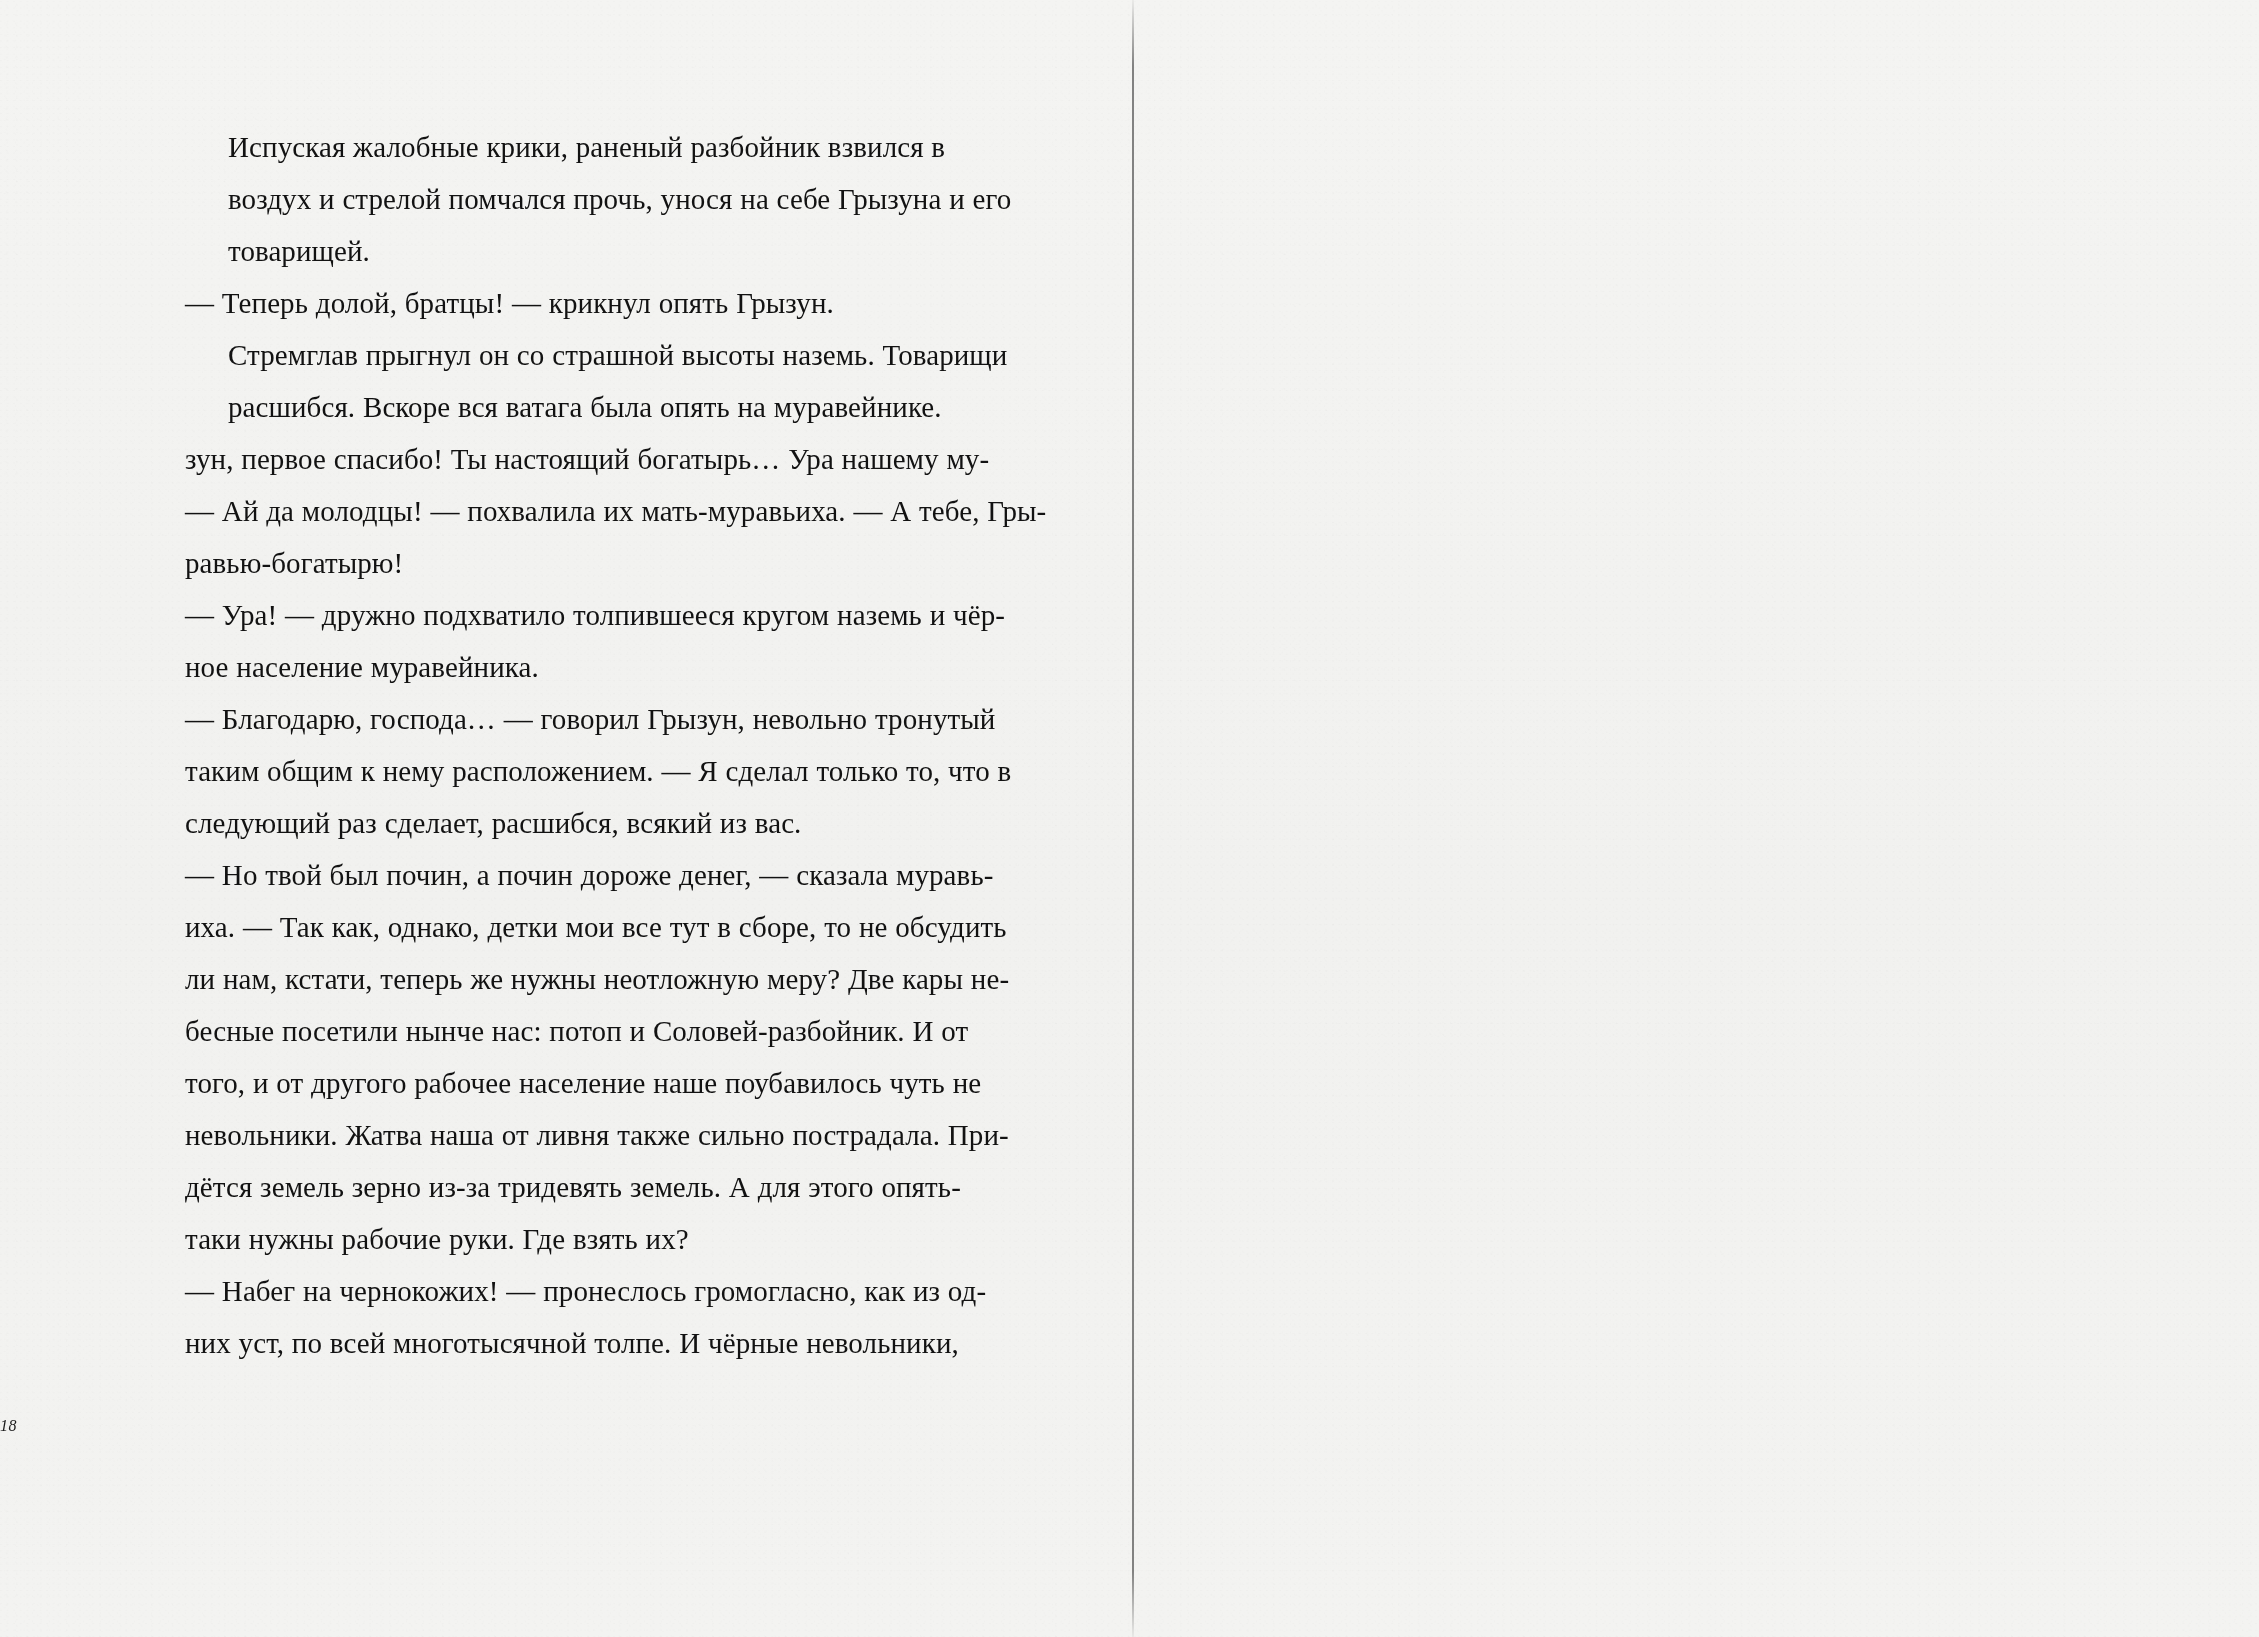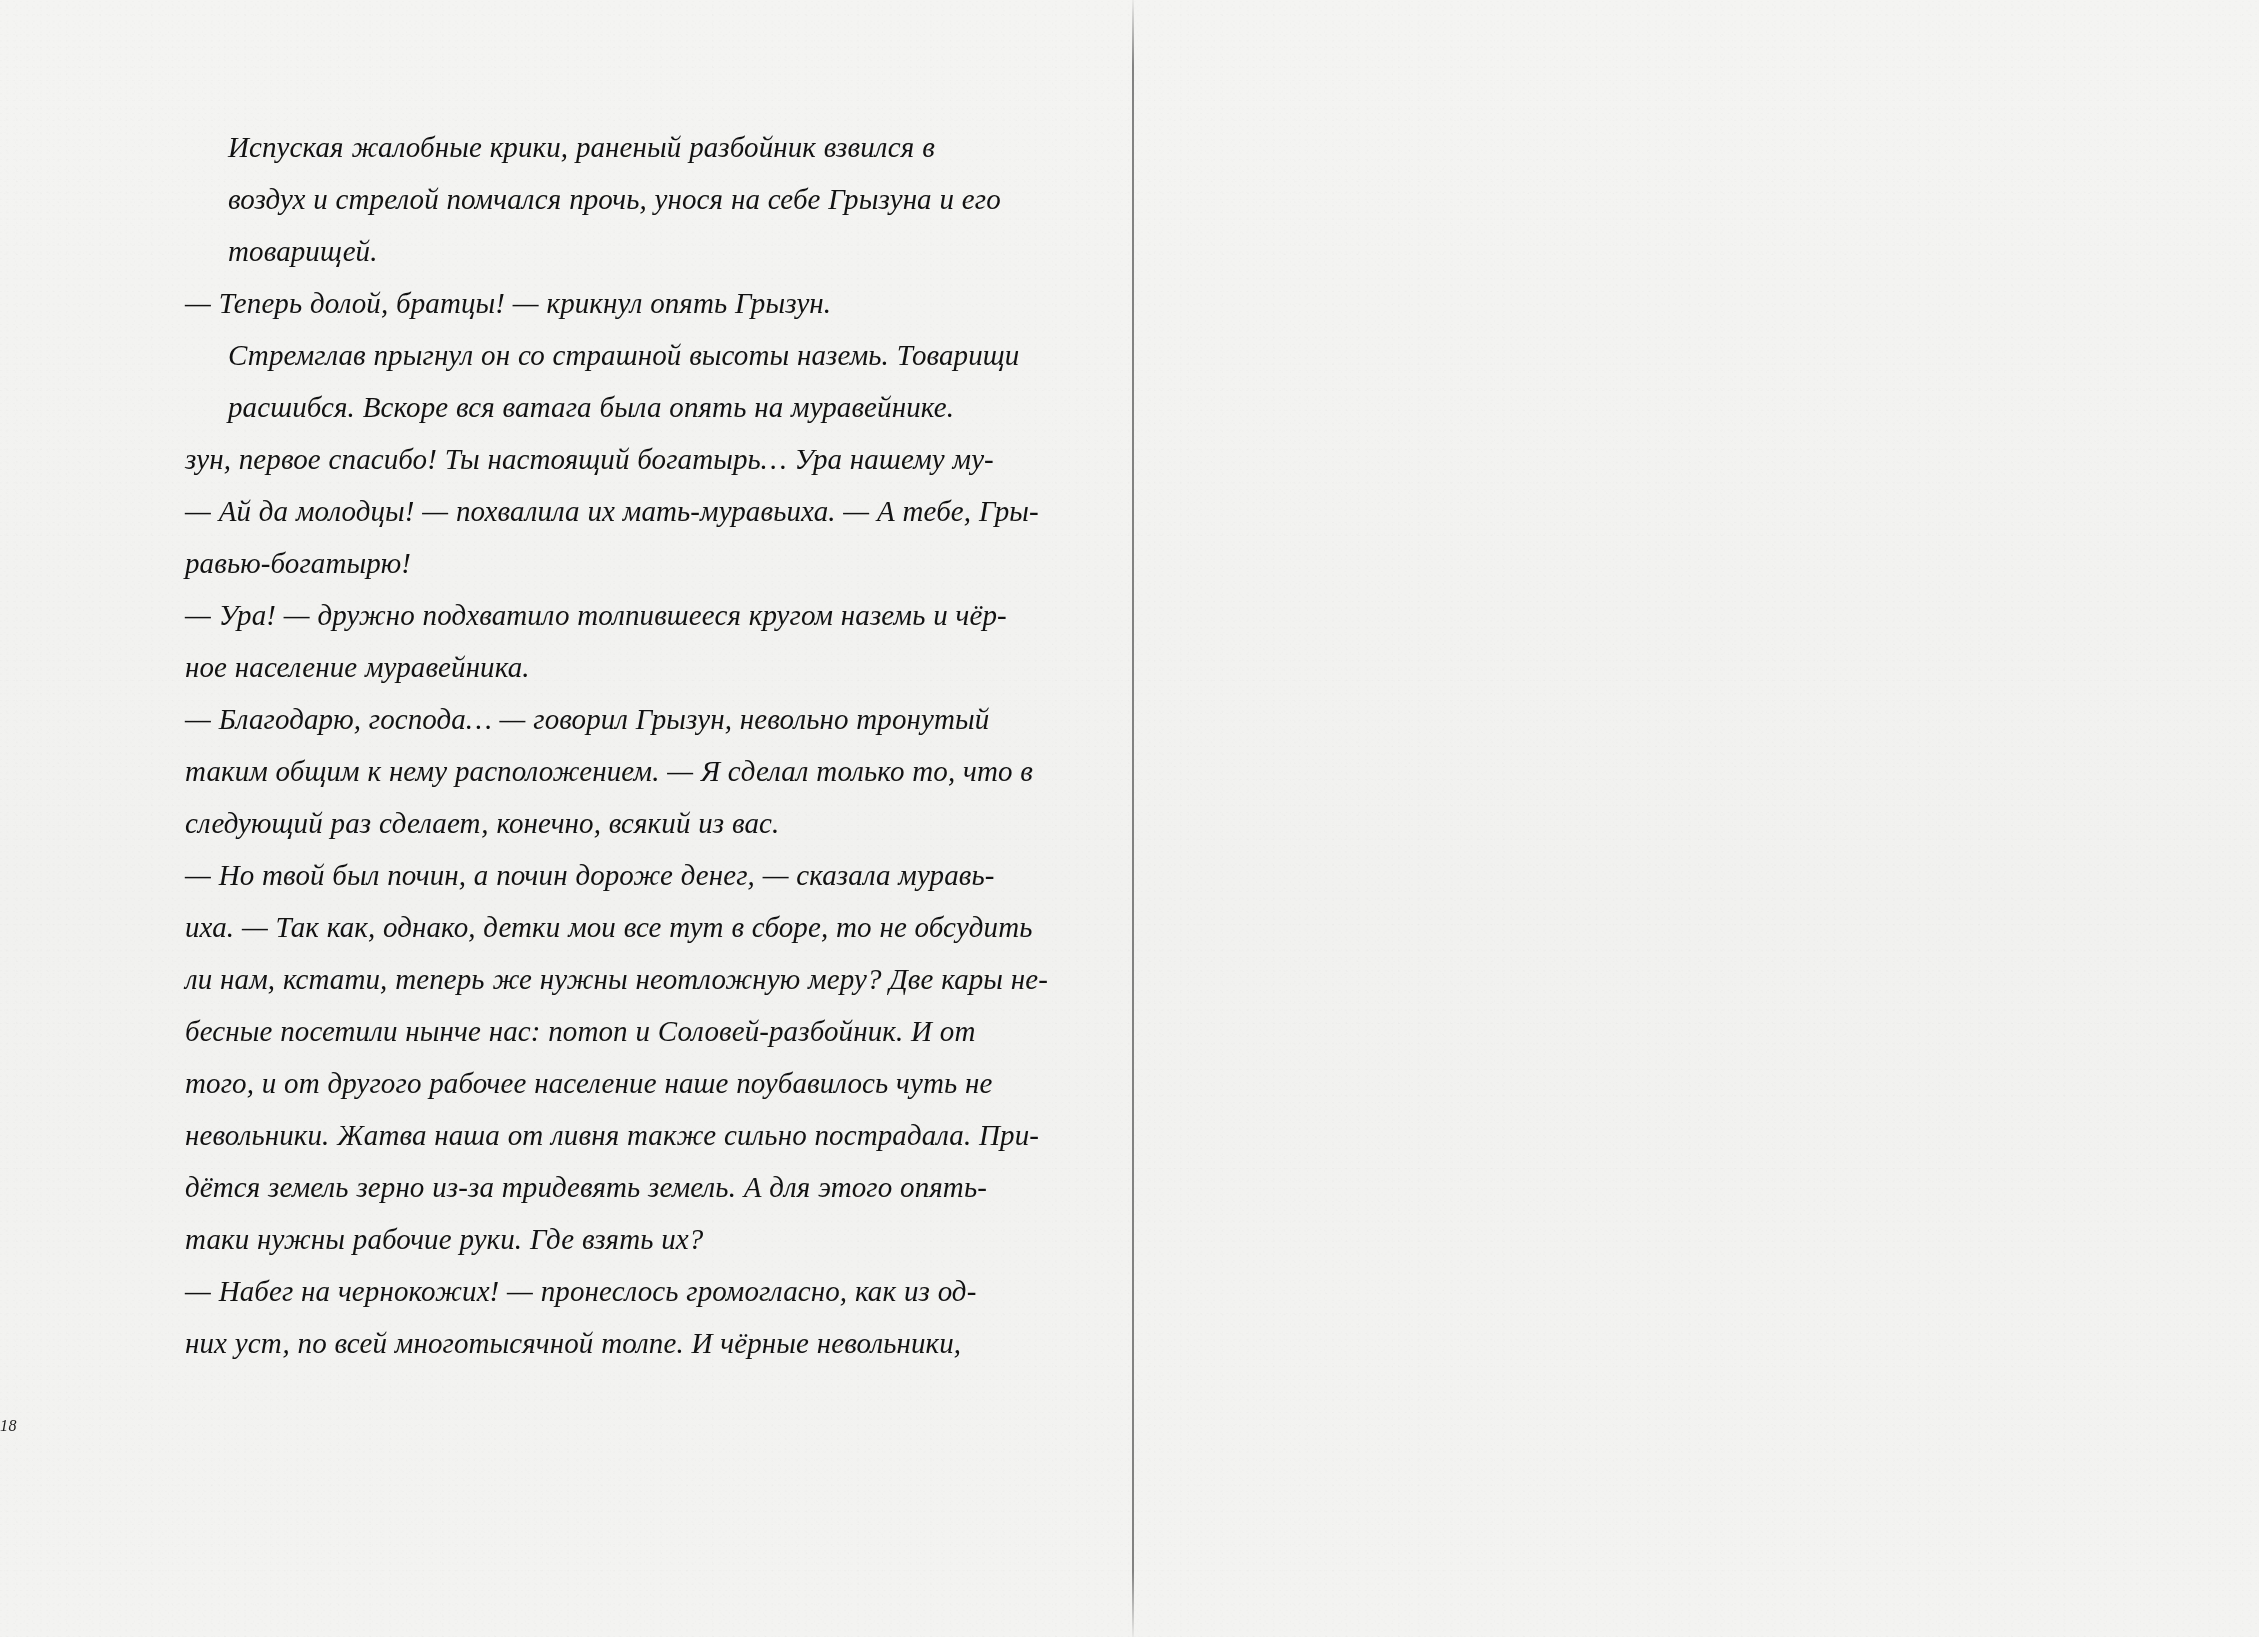--- a/index.html
+++ b/index.html
@@ -37,21 +37,21 @@
     line-height:52px;
     text-align:justify;
     text-align-last:left;
     letter-spacing:0.1px;
     word-spacing:0.4px;
   }
   #left-textblock{left:185px;top:121px;width:844px;}
 
   .para{margin:0;}
   .para.indent{text-indent:43px;}
-  .line{display:block;white-space:nowrap;font-style:italic;}
+  .line{display:block;white-space:nowrap;}
 
   #page-number{
     position:absolute;left:0;right:0;top:1417px;
     text-align:left;font-size:16px;color:#1b1b1b;
     letter-spacing:0.5px;
     font-style:italic;
   }
 </style>
 </head>
 <body>
@@ -79,21 +79,21 @@
           <span class="line">— Ай да молодцы! — похвалила их мать-муравьиха. — А тебе, Гры-</span>
           <span class="line">равью-богатырю!</span>
         </p>
         <p class="para">
           <span class="line">— Ура! — дружно подхватило толпившееся кругом наземь и чёр-</span>
           <span class="line">ное население муравейника.</span>
         </p>
         <p class="para">
           <span class="line">— Благодарю, господа… — говорил Грызун, невольно тронутый</span>
           <span class="line">таким общим к нему расположением. — Я сделал только то, что в</span>
-          <span class="line">следующий раз сделает, конечно, всякий из вас.</span>
+          <span class="line">следующий раз сделает, расшибся, всякий из вас.</span>
         </p>
         <p class="para">
           <span class="line">— Но твой был почин, а почин дороже денег, — сказала муравь-</span>
           <span class="line">иха. — Так как, однако, детки мои все тут в сборе, то не обсудить</span>
           <span class="line">ли нам, кстати, теперь же нужны неотложную меру? Две кары не-</span>
           <span class="line">бесные посетили нынче нас: потоп и Соловей-разбойник. И от</span>
           <span class="line">того, и от другого рабочее население наше поубавилось чуть не</span>
           <span class="line">невольники. Жатва наша от ливня также сильно пострадала. При-</span>
           <span class="line">дётся земель зерно из-за тридевять земель. А для этого опять-</span>
           <span class="line">таки нужны рабочие руки. Где взять их?</span>

